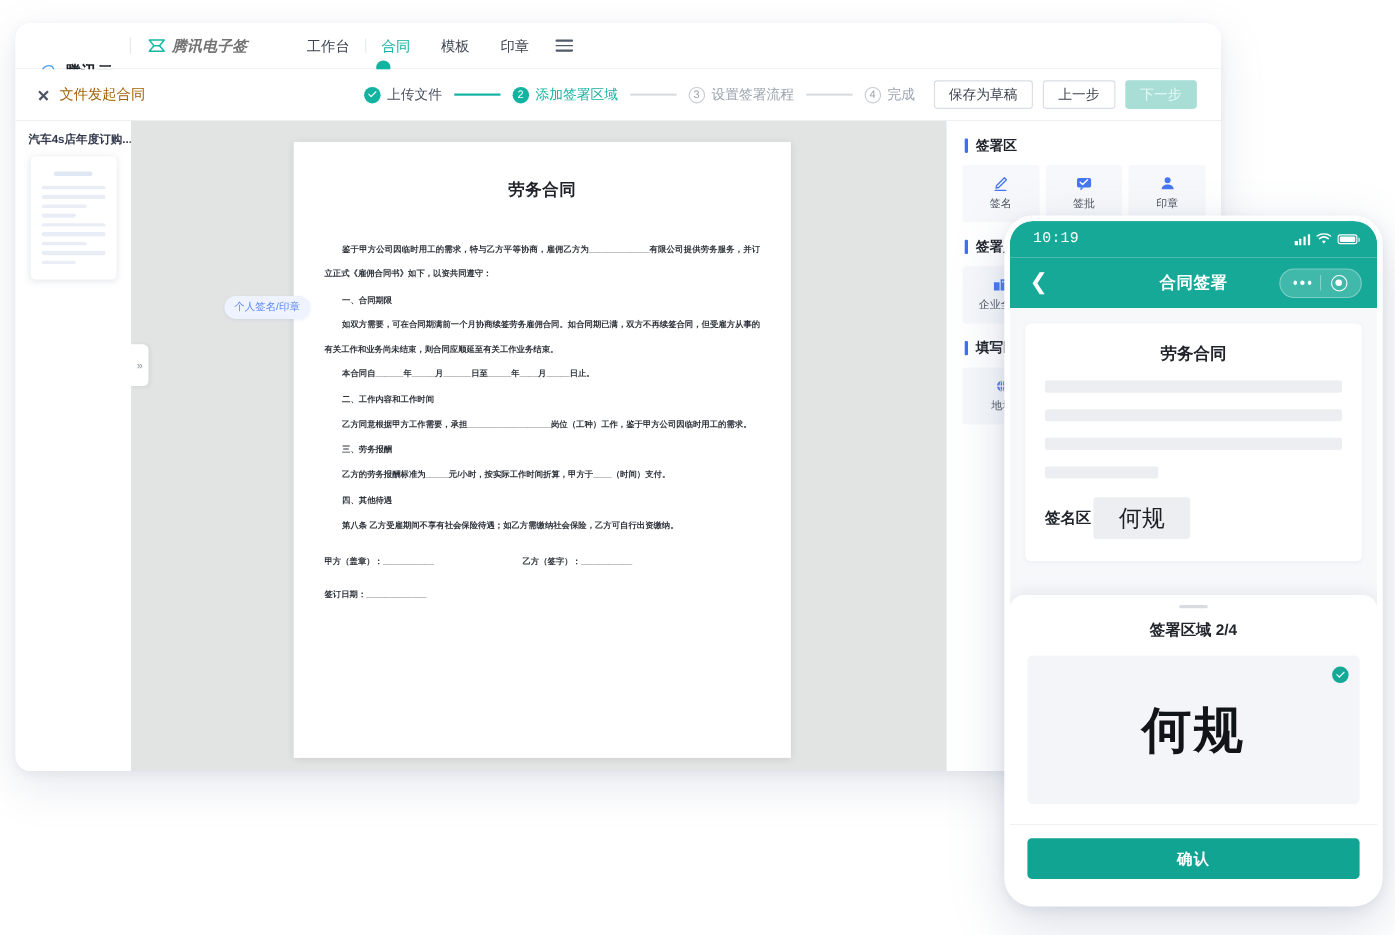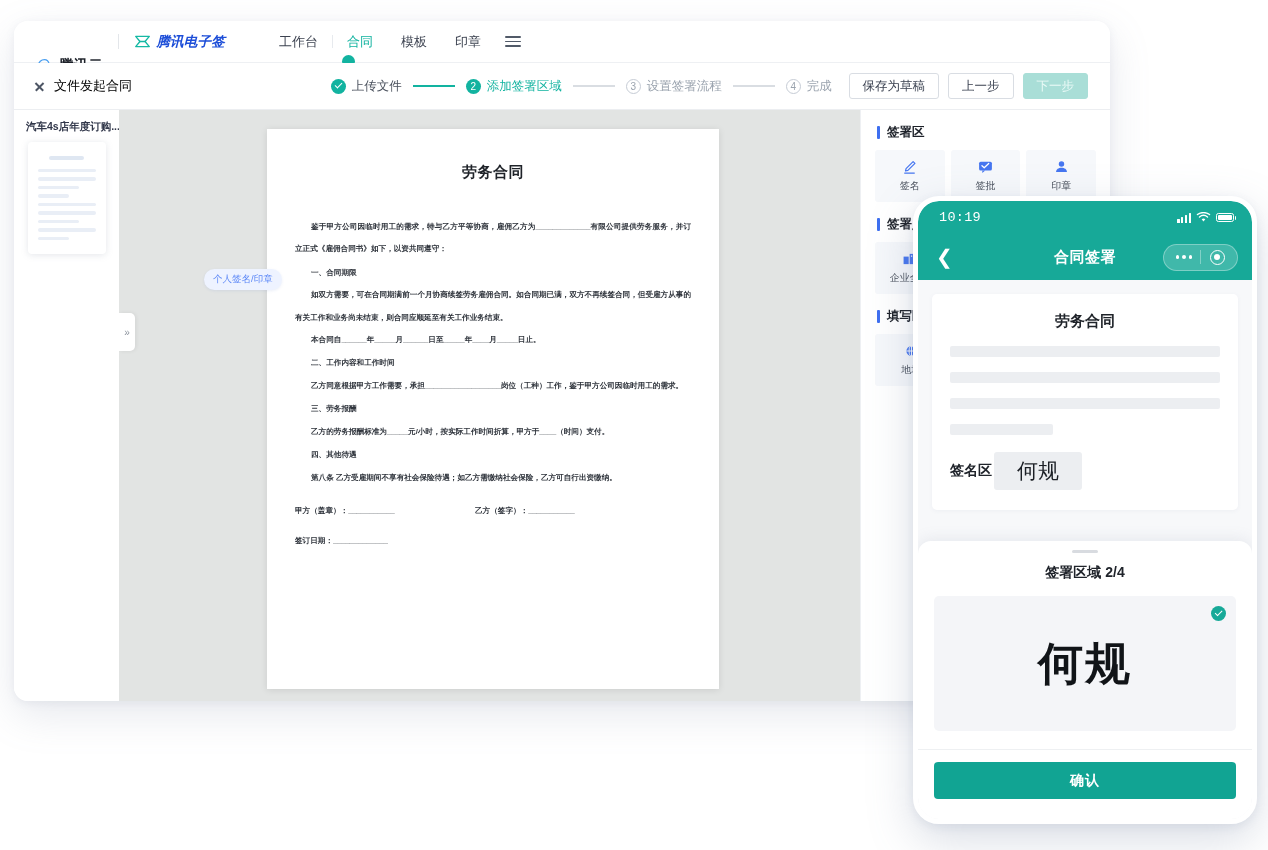--- a/index.html
+++ b/index.html
@@ -23,42 +23,42 @@
   .topnav{
     height:42px; display:flex; align-items:center;
     padding-left:22px; border-bottom:1px solid #eef0f3;
     position:relative; background:#fff;
   }
   .brand{ display:flex; align-items:center; gap:6px;margin-top:48px; }
   .brand-txt{ font-size:14.5px; color:#1d2129; font-weight:700; letter-spacing:.3px;}
   .cloud-ico{ width:17px;height:15px; display:block;}
   .nav-div{ width:1px; height:15px; background:#e3e6ea; margin:0 15px; }
   .brand2{ display:flex; align-items:center; gap:5px;}
-  .brand2-txt{ font-size:13.5px; color:#1d4ed8; font-weight:700; font-style:italic; letter-spacing:.2px;}
+  .brand2-txt{ font-size:13.5px; color:#737373; font-weight:700; font-style:italic; letter-spacing:.2px;}
   .navlinks{ display:flex; align-items:center; margin-left:40px; gap:0; }
   .navlink{ font-size:13px; color:#3c4250; padding:0 14px; cursor:pointer; position:relative; }
   .navlink.active{ color:#12b3a0; }
   .vsep{ width:1px;height:13px;background:#e7eaee; }
   .burger{ margin-left:10px; width:16px; display:flex; flex-direction:column; gap:3px; cursor:pointer;}
   .burger i{ display:block; height:1.6px; background:#515a68; border-radius:1px;}
   .nav-pip{
     position:absolute; left:328px; bottom:-6px; width:13px;height:13px;
     background:#12b3a0; border-radius:50%;
   }
 
   
   .subhead{
     height:47px; display:flex; align-items:center; background:#fff;
     border-bottom:1px solid #eceef1; position:relative;
   }
   .subhead-left{ display:flex; align-items:center; gap:9px; padding-left:20px; width:300px;}
   .x-ico{ width:11px;height:11px; position:relative; display:inline-block;}
   .x-ico:before,.x-ico:after{ content:""; position:absolute; left:0; top:5px; width:11px;height:1.5px;background:#4e5665;}
   .x-ico:before{ transform:rotate(45deg);} .x-ico:after{ transform:rotate(-45deg);}
-  .subhead-title{ font-size:13px; color:#000000; }
+  .subhead-title{ font-size:13px; color:#a16207; }
 
   .steps{ flex:1; display:flex; align-items:center; justify-content:center; gap:0; }
   .step{ display:flex; align-items:center; gap:6px; }
   .step-num{
     width:15px;height:15px;border-radius:50%; font-size:10px; color:#fff;
     display:flex;align-items:center;justify-content:center; flex:none;
   }
   .step-num.done{ background:#12b3a0; }
   .step-num.cur{ background:#12b3a0; }
   .step-num.todo{ background:#fff; border:1px solid #c6ccd5; color:#9aa3ae; }

